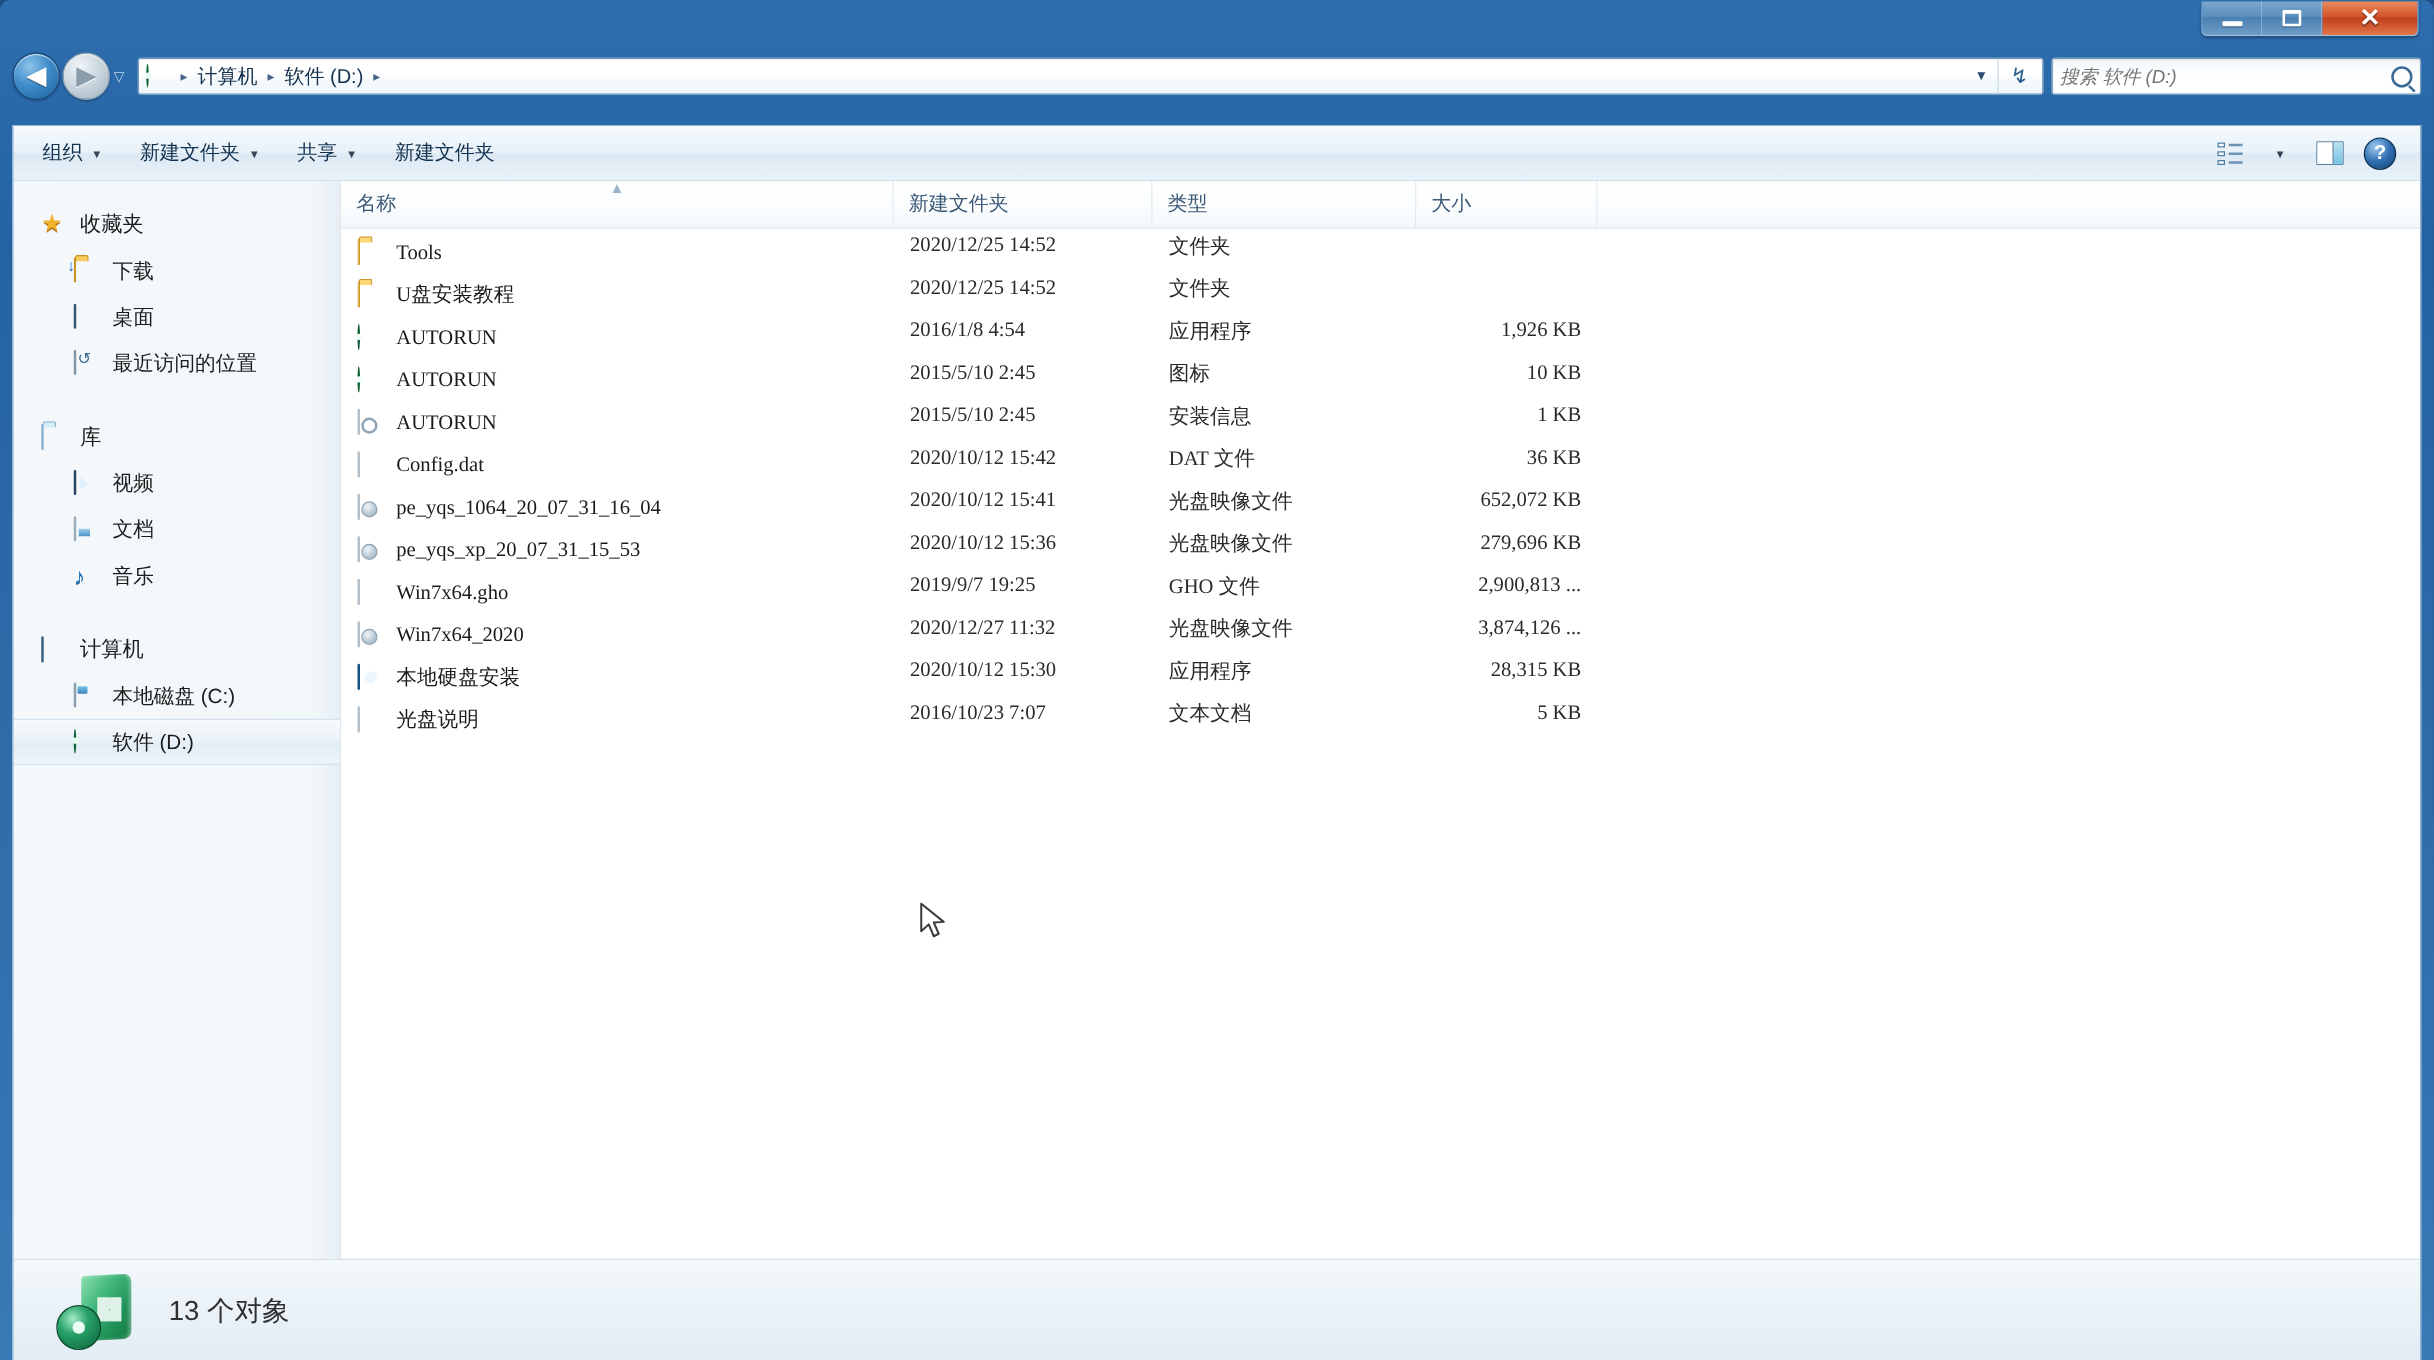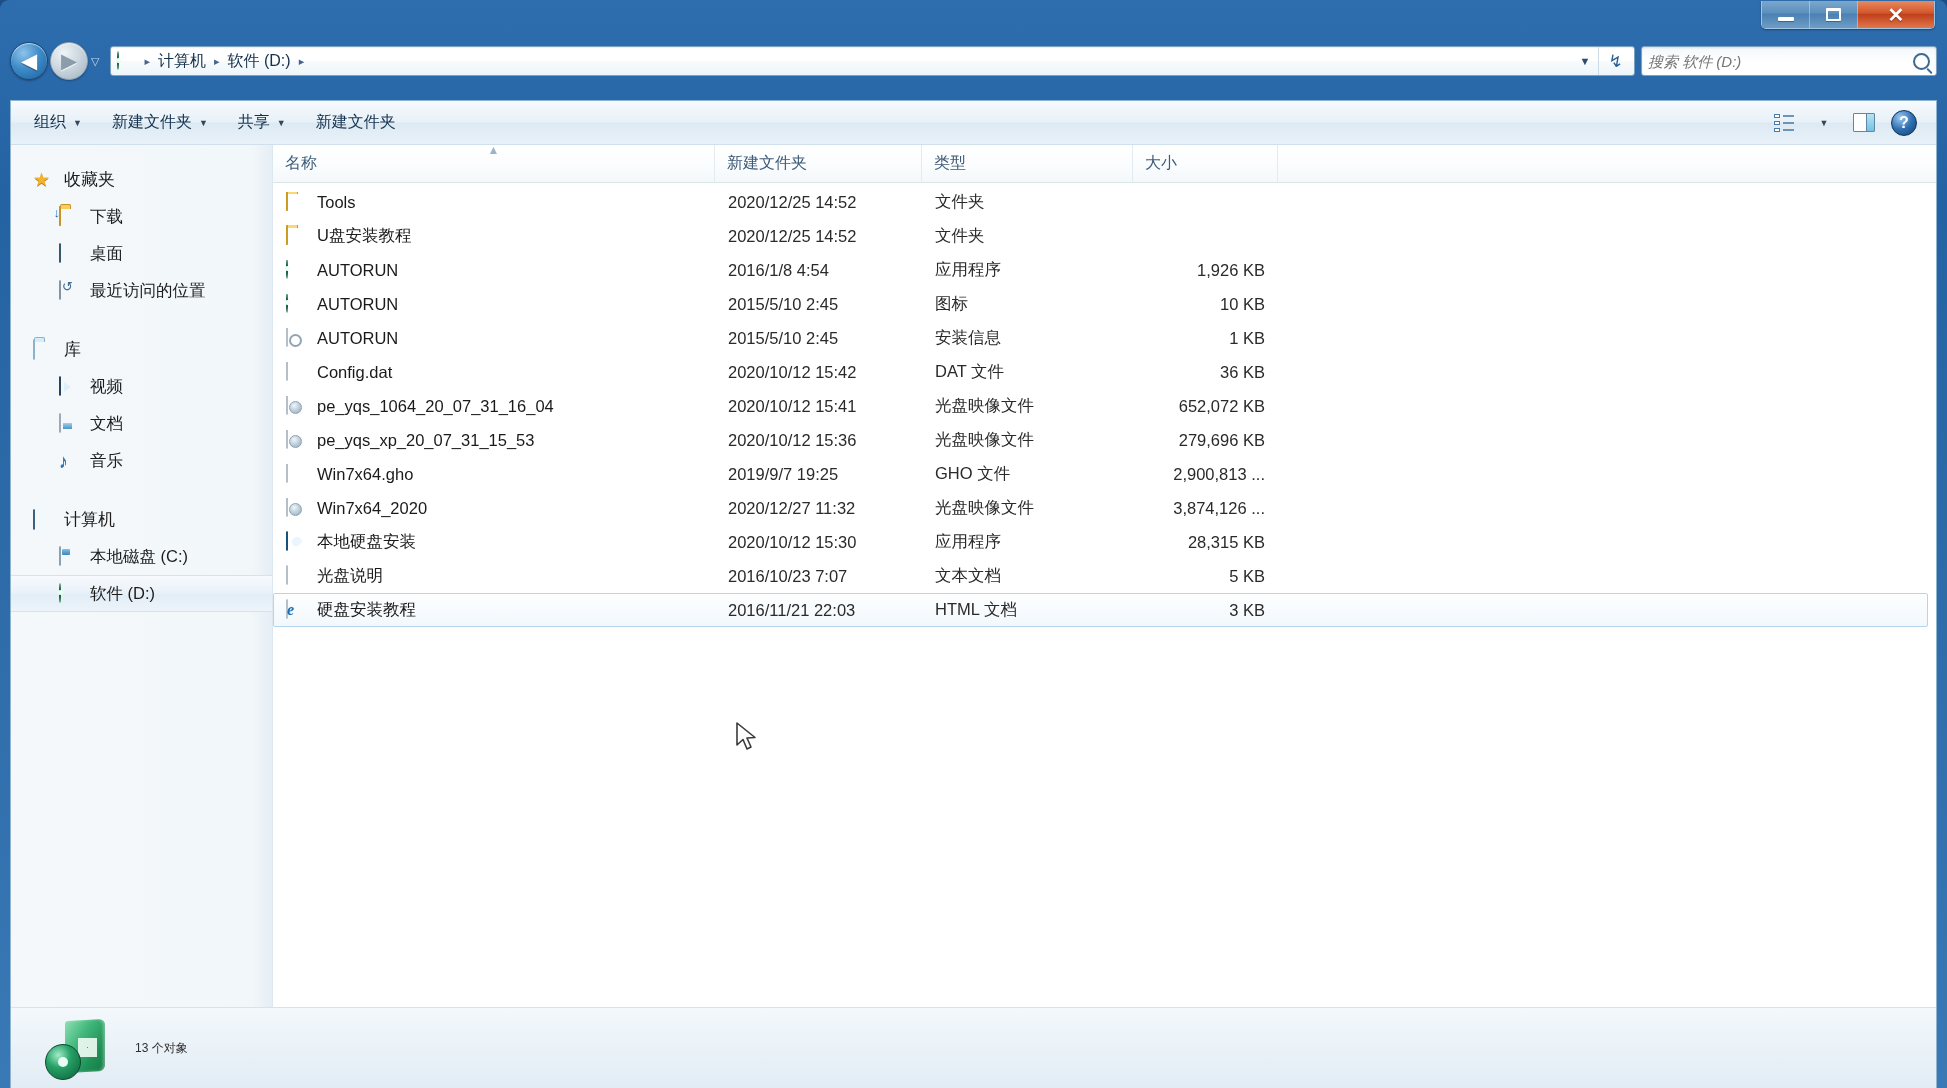--- a/index.html
+++ b/index.html
@@ -354,24 +354,25 @@
   .col.c-type { width: 211px; }
   .col.c-size { width: 145px; }
   .col.c-pad { flex: 1; border-right: none; }
   .sortarrow {
     position: absolute; left: 50%; top: -2px; transform: translateX(-50%);
     color: #9bb4c8; font-size: 12px;
   }
 
   #rows { flex: 1; overflow: hidden; padding-top: 2px; }
   .row {
-    height: 34px; display: flex; align-items: center;
+    height: 34px; display: flex; 
     font-size: 16.5px; color: #1a1a1a; cursor: default;
     border: 1px solid transparent;
     margin: 0 8px 0 0;
+    font-family: Liberation Serif, serif;
   }
   .row.selected {
     background: linear-gradient(to bottom, #fdfefe 0%, #f2f8fc 100%);
     border: 1px solid #b4d6ec; border-radius: 2px;
   }
   .cell { padding-left: 12px; white-space: nowrap; overflow: hidden; }
   .cell.n { width: 442px; display: flex; align-items: center; gap: 9px; }
   .cell.d { width: 207px; color: #2a2a2a; }
   .cell.t { width: 211px; color: #2a2a2a; }
   .cell.s { width: 145px; text-align: right; padding-right: 14px; padding-left: 0; color: #2a2a2a; }
@@ -474,21 +475,21 @@
   }
   .status-ico .cd {
     position: absolute; left: 0; bottom: 0; width: 36px; height: 36px; border-radius: 50%;
     background: radial-gradient(circle at 36% 30%, #a3ebc8 0%, #27a167 38%, #0a5f38 100%);
     border: 1px solid #084a2c;
   }
   .status-ico .cd::after {
     content: ''; position: absolute; left: 50%; top: 50%; width: 10px; height: 10px;
     margin: -5px 0 0 -5px; background: #e9fdf2; border-radius: 50%;
   }
-  #statustext { font-size: 12px; color: #303030; }
+  #statustext { font-size: 22px; color: #303030; }
 
   
   #cursor {
     position: absolute; left: 735px; top: 722px; width: 24px; height: 32px;
     pointer-events: none; z-index: 99;
   }
 </style>
 </head>
 <body>
 
@@ -777,29 +778,20 @@
           <div class="row">
             <span class="cell n">
               <span class="fi"><span class="fi-txt"></span></span>
               <span>光盘说明</span>
             </span>
             <span class="cell d">2016/10/23 7:07</span>
             <span class="cell t">文本文档</span>
             <span class="cell s">5 KB</span>
           </div>
 
-          <div class="row selected">
-            <span class="cell n">
-              <span class="fi fi-html"><span class="pg"></span></span>
-              <span>硬盘安装教程</span>
-            </span>
-            <span class="cell d">2016/11/21 22:03</span>
-            <span class="cell t">HTML 文档</span>
-            <span class="cell s">3 KB</span>
-          </div>
 
         </div>
       </div>
     </div>
 
     <div id="statusbar">
       <span class="status-ico">
         <span class="book"></span>
           <span class="flag"></span>
           <span class="cd"></span>

